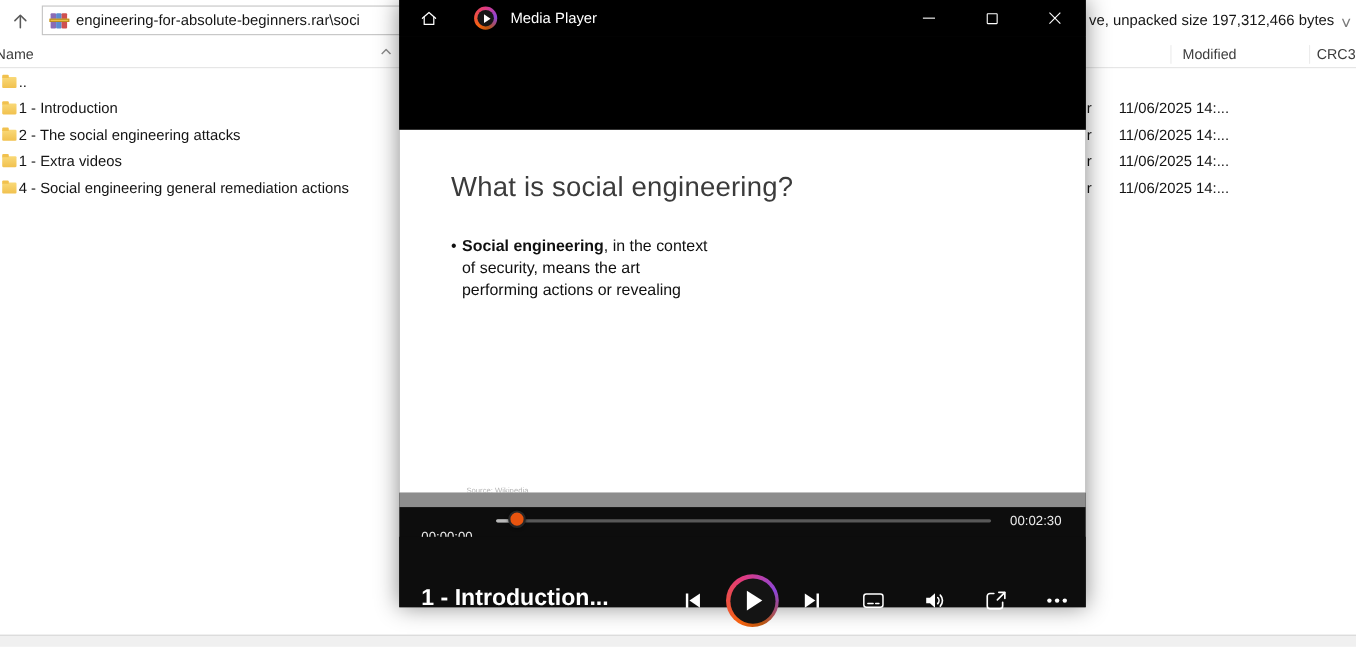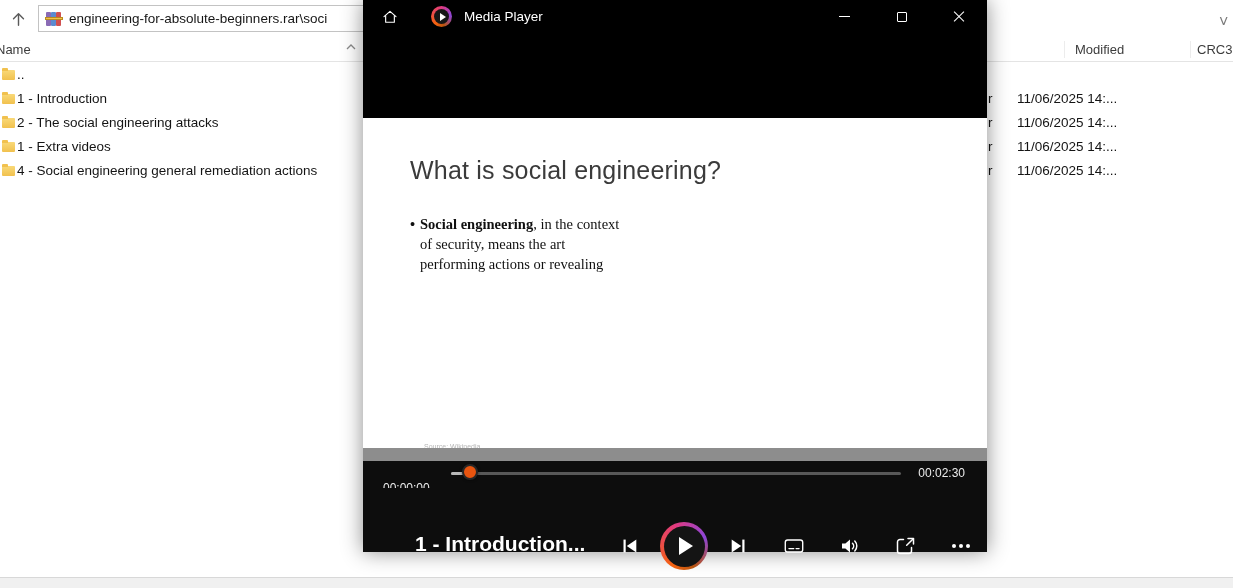--- a/index.html
+++ b/index.html
@@ -73,36 +73,36 @@
   .glyph-close::before,.glyph-close::after { content:""; position:absolute; left:-1px; top:5px;
     width:14px; height:1px; background:#fff; }
   .glyph-close::before { transform:rotate(45deg); }
   .glyph-close::after { transform:rotate(-45deg); }
 
   .video-black { position:absolute; top:33px; left:0; right:0; height:85px; background:#000; }
   .slide { position:absolute; top:118px; left:0; right:0; height:330px; background:#fff; }
   .slide-title { position:absolute; left:47px; top:38px; font-size:25px; color:#3b3b3b; letter-spacing:.2px; white-space:nowrap; }
   .bullet-block { position:absolute; left:47px; top:96px; font-size:14.5px; line-height:20px; color:#101010; padding-left:10px; }
   .bullet-marker { position:absolute; left:0; top:0; }
-  .bullet-line { white-space:nowrap;font-family:Liberation Serif, serif; }
+  .bullet-line { white-space:nowrap; }
   .watermark { position:absolute; left:61px; top:325px; font-size:7px; color:#b5b5b5; white-space:nowrap; }
 
   .grayband { position:absolute; top:448px; left:0; right:0; height:13px; background:#8d8d8d; }
 
   .seekrow { position:absolute; top:464px; left:0; right:0; height:18px; }
   .time { position:absolute; top:2px; font-size:12px; color:#ebebeb; }
   .time-elapsed { left:20px;margin-top:15px; }
   .time-duration { right:22px; }
   .track { position:absolute; left:88px; right:86px; top:8px; height:3px; background:#585858; border-radius:2px; }
   .track-played { width:19px; height:3px; background:#b9b9b9; border-radius:2px; }
   .seek-handle { position:absolute; left:99px; top:0px; width:16px; height:16px; border-radius:50%;
     background:#e8540f; border:2px solid #262626; box-shadow:0 0 3px rgba(0,0,0,.6); }
 
   .controls { position:absolute; top:488px; left:0; right:0; bottom:0; background:#0d0d0d; }
-  .now-playing { position:absolute; left:20px; top:44px; font-size:21px; font-weight:700; color:#fff; white-space:nowrap;margin-left:32px; }
+  .now-playing { position:absolute; left:20px; top:44px; font-size:21px; font-weight:700; color:#fff; white-space:nowrap; }
 
   .ctrl-btn { position:absolute; display:flex; align-items:center; justify-content:center; }
   .btn-prev { left:255px; top:47px; width:22px; height:22px; }
   .btn-play { left:297px; top:34px; width:48px; height:48px; border-radius:50%;
     background:conic-gradient(from 210deg, #f5620f, #e23a7e 35%, #8d45d8 60%, #b8550f 85%, #f5620f); }
   .btn-play .inner { width:41px; height:41px; border-radius:50%; background:#141414;
     display:flex; align-items:center; justify-content:center; }
   .play-tri { width:0; height:0; border-left:14px solid #fff;
     border-top:9px solid transparent; border-bottom:9px solid transparent; margin-left:4px; }
   .btn-next { left:365px; top:47px; width:22px; height:22px; }
@@ -127,20 +127,21 @@
   <div class="address-bar">
     <span class="rar-icon">
       <span class="b1"></span>
         <span class="b2"></span>
         <span class="b3"></span>
         <span class="strap"></span>
     </span>
     <span>engineering-for-absolute-beginners.rar\soci</span>
   </div>
 
+  <div class="archive-info">ve, unpacked size 197,312,466 bytes</div>
   <div class="addr-chevron">˅</div>
 
   <div class="header-row">
     <span class="col-name">Name</span>
     <span class="sort-ind">
       <svg width="10" height="6" viewBox="0 0 10 6" fill="none" stroke="#8a8a8a" stroke-width="1.3">
           <path d="M1 5l4-4 4 4"></path>
         </svg>
     </span>
     <span class="col-sep1"></span>

